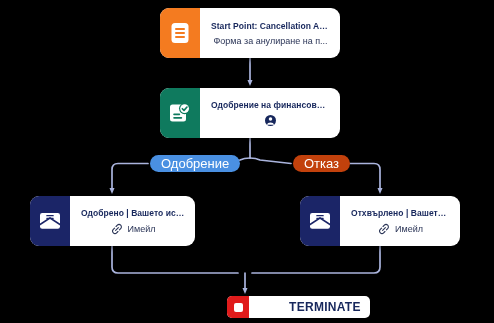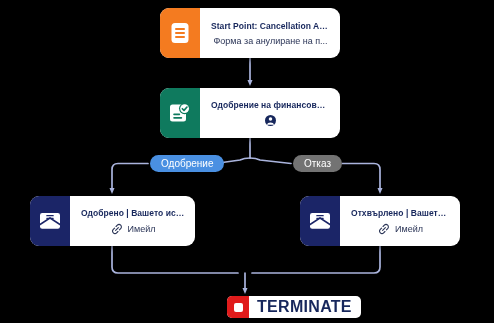--- a/index.html
+++ b/index.html
@@ -89,28 +89,28 @@
   #node-email-rejected .node-icon { background: #1b2567; }
 
   
   .badge {
     position: absolute;
     height: 17px;
     border-radius: 9px;
     display: flex;
     align-items: center;
     justify-content: center;
-    font-size: 10px;
+    font-size: 13px;
     color: #ffffff;
     padding: 0 11px;
     z-index: 6;
     white-space: nowrap;
   }
   #badge-approve { left: 150px; top: 155px; background: #4a90e2; }
-  #badge-reject  { left: 293px; top: 155px; background: #737373; text-align: center; }
+  #badge-reject  { left: 293px; top: 155px; background: #c2410c; text-align: center; }
 
   
   #node-terminate {
     position: absolute;
     left: 227px;
     top: 296px;
     height: 22px;
     display: flex;
     align-items: stretch;
     background: #ffffff;
@@ -124,24 +124,25 @@
     flex: 0 0 22px;
     background: #e01b1b;
     display: flex;
     align-items: center;
     justify-content: center;
   }
   #node-terminate .term-label {
     display: flex;
     align-items: center;
     padding: 0 9px 0 8px;
-    font-size: 16px;
+    font-size: 12px;
     font-weight: bold;
     color: #17275c;
     letter-spacing: 0.3px;
+    margin-left: 32px;
   }
   .stop-square {
     width: 9px;
     height: 9px;
     background: #ffffff;
     border-radius: 2px;
   }
   .icon-svg { display: block; }
 </style>
 </head>

